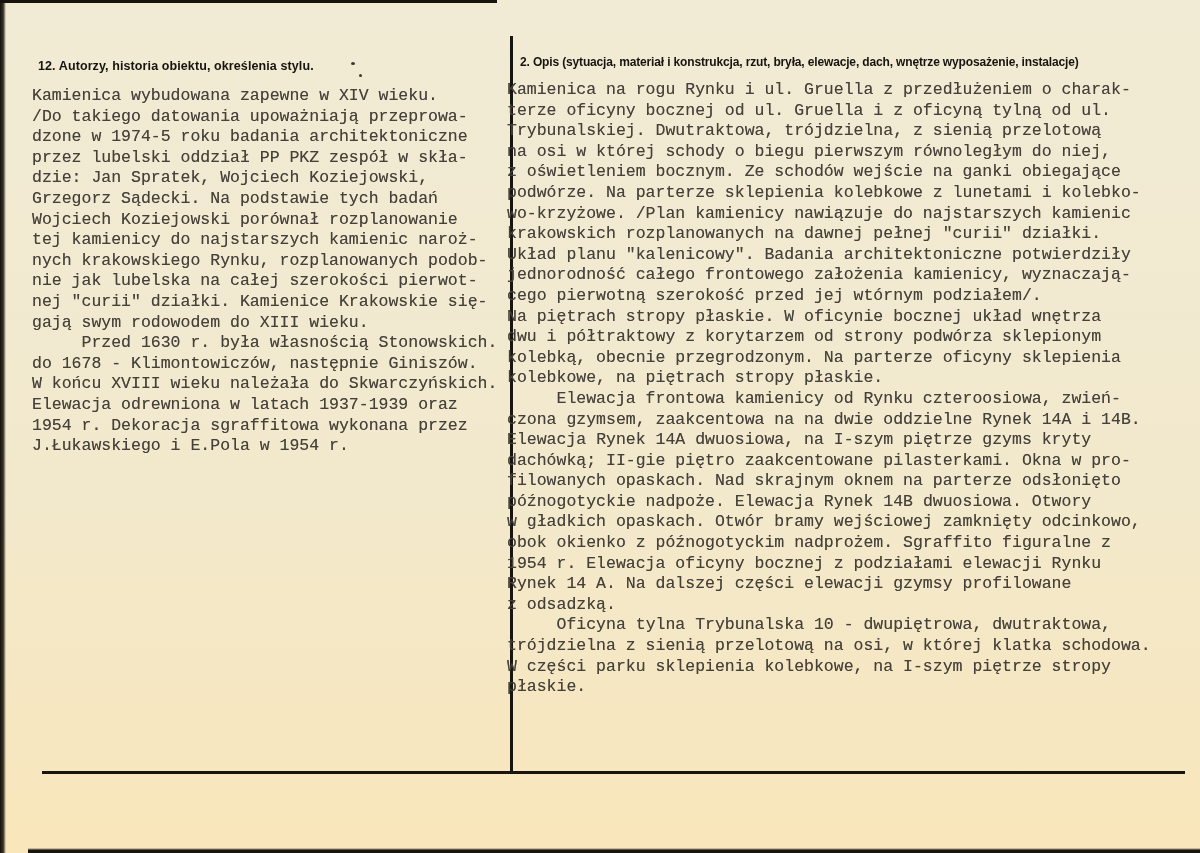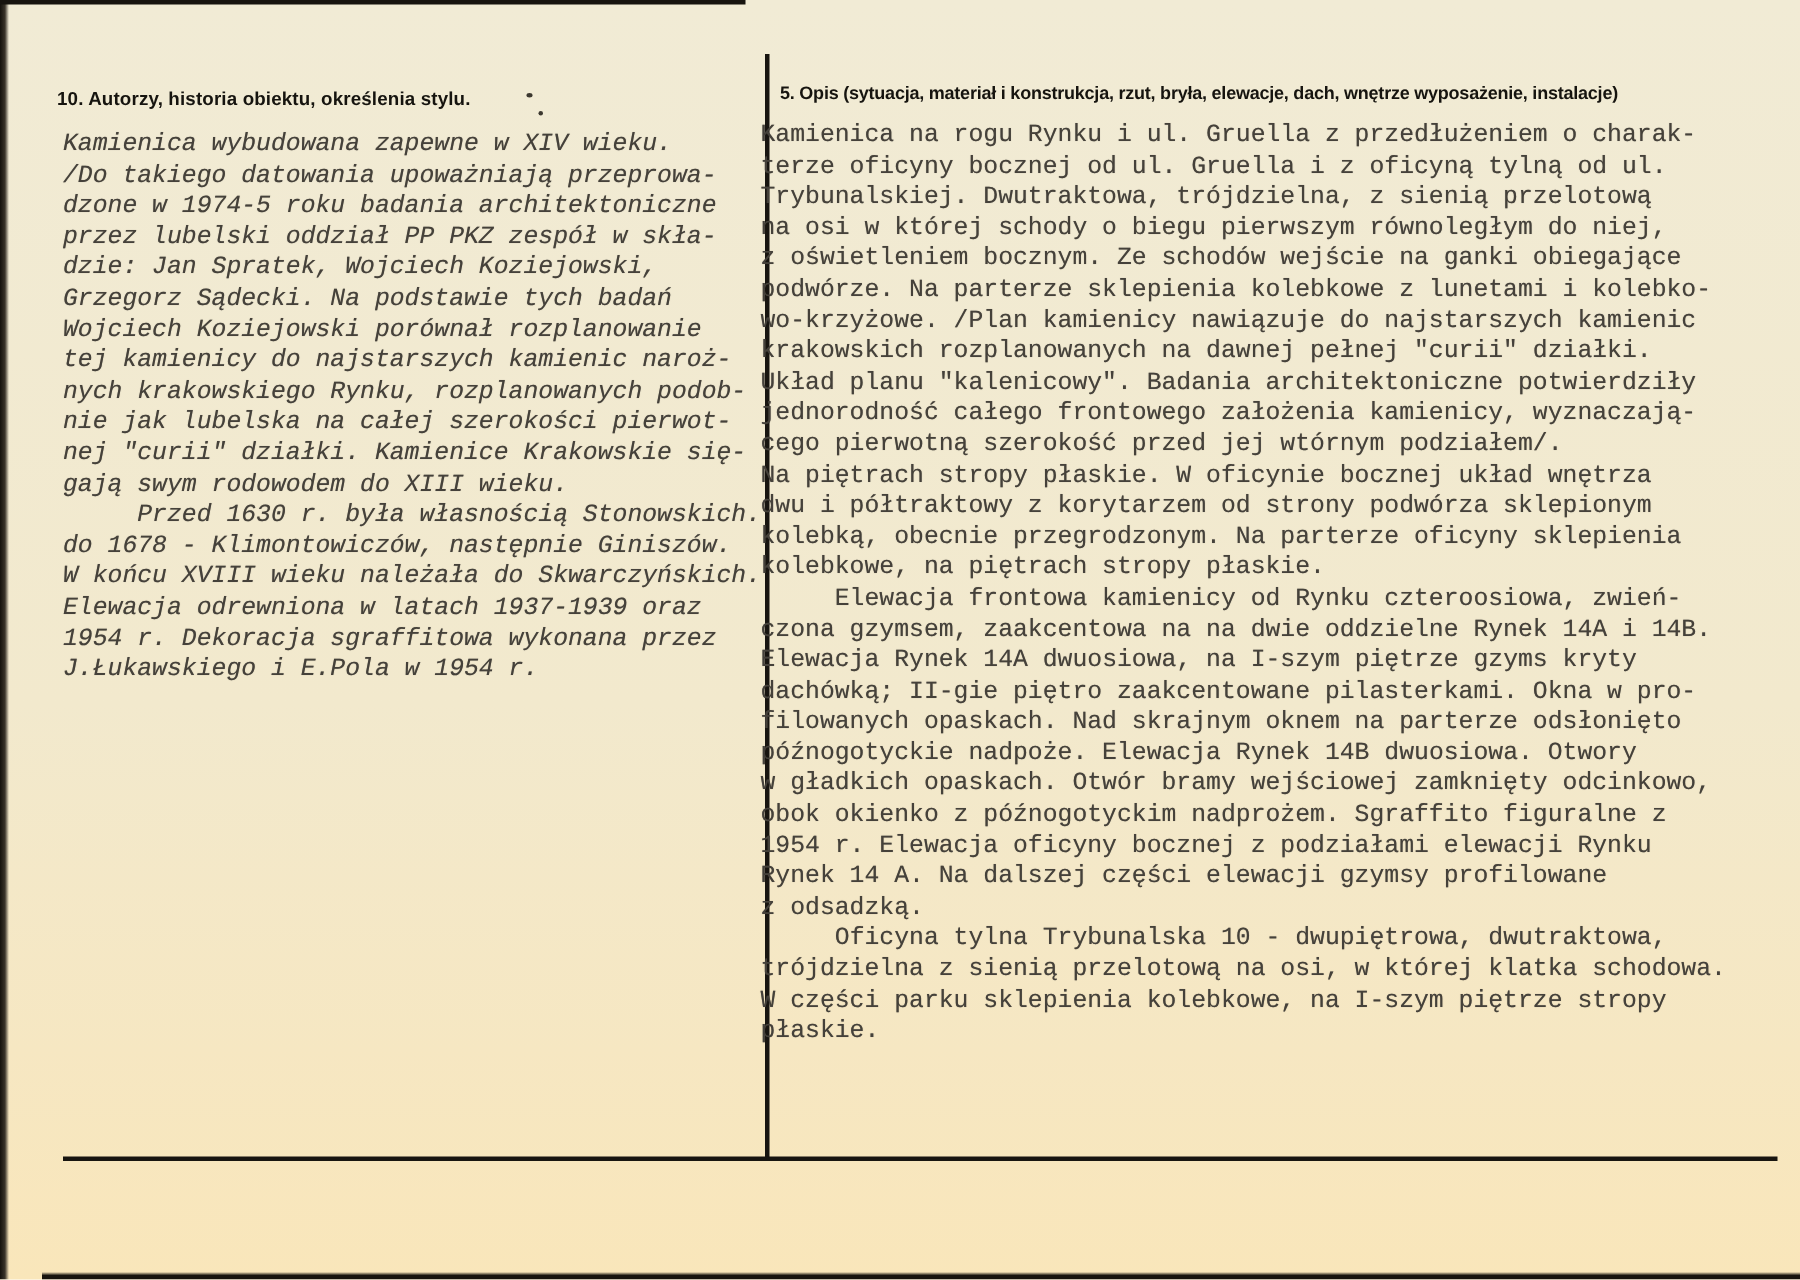--- a/index.html
+++ b/index.html
@@ -45,21 +45,21 @@
   
   .typewriter{
     position:absolute;
     font-family:"Liberation Mono","DejaVu Sans Mono",monospace;
     font-size:16.5px;
     line-height:20.6px;
     color:#45413a;
     text-shadow:0 0 0.5px rgba(69,65,58,0.55);
     white-space:pre;
   }
-  .typewriter.left-col{left:42px;top:86px;font-style:italic;}
+  .typewriter.left-col{left:32px;top:86px;}
   .typewriter.right-col{left:507px;top:80px;}
   .line{height:20.6px;}
   .u{text-underline-offset:3px;text-decoration-thickness:1.5px;}
   
   .speck{position:absolute;background:#3c382f;border-radius:50%;}
   .speck.s1{left:351px;top:62px;width:4px;height:3px;}
   .speck.s2{left:359px;top:74px;width:3px;height:3px;}
 </style>
 </head>
 <body>
@@ -69,19 +69,19 @@
   <div class="edge-left"></div>
   <div class="edge-top"></div>
   <div class="edge-bottom"></div>
 
   <div class="divider-v"></div>
   <div class="divider-h"></div>
 
   <div class="speck s1"></div>
   <div class="speck s2"></div>
 
-  <div class="col-header left">10. Autorzy, historia obiektu, określenia stylu.</div>
+  <div class="col-header left">12. Autorzy, historia obiektu, określenia stylu.</div>
   <div class="typewriter left-col"><div class="line"><span>Kamienica wybudowana zapewne w XIV wieku.</span></div><div class="line"><span>/Do takiego datowania upoważniają przeprowa-</span></div><div class="line"><span>dzone w 1974-5 roku badania architektoniczne</span></div><div class="line"><span>przez lubelski oddział PP PKZ zespół w skła-</span></div><div class="line"><span>dzie: Jan Spratek, Wojciech Koziejowski,</span></div><div class="line"><span>Grzegorz Sądecki. Na podstawie tych badań</span></div><div class="line"><span>Wojciech Koziejowski porównał rozplanowanie</span></div><div class="line"><span>tej kamienicy do najstarszych kamienic naroż-</span></div><div class="line"><span>nych krakowskiego Rynku, rozplanowanych podob-</span></div><div class="line"><span>nie jak lubelska na całej szerokości pierwot-</span></div><div class="line"><span>nej "curii" działki. Kamienice Krakowskie się-</span></div><div class="line"><span>gają swym rodowodem do XIII wieku.</span></div><div class="line"><span>     Przed 1630 r. była własnością Stonowskich.</span></div><div class="line"><span>do 1678 - Klimontowiczów, następnie Giniszów.</span></div><div class="line"><span>W końcu XVIII wieku należała do Skwarczyńskich.</span></div><div class="line"><span>Elewacja odrewniona w latach 1937-1939 oraz</span></div><div class="line"><span>1954 r. Dekoracja sgraffitowa wykonana przez</span></div><div class="line"><span>J.Łukawskiego i E.Pola w 1954 r.</span></div></div>
 
-  <div class="col-header right">5. Opis (sytuacja, materiał i konstrukcja, rzut, bryła, elewacje, dach, wnętrze wyposażenie, instalacje)</div>
+  <div class="col-header right">2. Opis (sytuacja, materiał i konstrukcja, rzut, bryła, elewacje, dach, wnętrze wyposażenie, instalacje)</div>
   <div class="typewriter right-col"><div class="line"><span>Kamienica na rogu Rynku i ul. Gruella z przedłużeniem o charak-</span></div><div class="line"><span>terze oficyny bocznej od ul. Gruella i z oficyną tylną od ul.</span></div><div class="line"><span>Trybunalskiej. Dwutraktowa, trójdzielna, z sienią przelotową</span></div><div class="line"><span>na osi w której schody o biegu pierwszym równoległym do niej,</span></div><div class="line"><span>z oświetleniem bocznym. Ze schodów wejście na ganki obiegające</span></div><div class="line"><span>podwórze. Na parterze sklepienia kolebkowe z lunetami i kolebko-</span></div><div class="line"><span>wo-krzyżowe. /Plan kamienicy nawiązuje do najstarszych kamienic</span></div><div class="line"><span>krakowskich rozplanowanych na dawnej pełnej "curii" działki.</span></div><div class="line"><span>Układ planu "kalenicowy". Badania architektoniczne potwierdziły</span></div><div class="line"><span>jednorodność całego frontowego założenia kamienicy, wyznaczają-</span></div><div class="line"><span>cego pierwotną szerokość przed jej wtórnym podziałem/.</span></div><div class="line"><span>Na piętrach stropy płaskie. W oficynie bocznej układ wnętrza</span></div><div class="line"><span>dwu i półtraktowy z korytarzem od strony podwórza sklepionym</span></div><div class="line"><span>kolebką, obecnie przegrodzonym. Na parterze oficyny sklepienia</span></div><div class="line"><span>kolebkowe, na piętrach stropy płaskie.</span></div><div class="line"><span>     Elewacja frontowa kamienicy od Rynku czteroosiowa, zwień-</span></div><div class="line"><span>czona gzymsem, zaakcentowa na na dwie oddzielne Rynek 14A i 14B.</span></div><div class="line"><span>Elewacja </span><span class="u">Rynek 14A</span><span> dwuosiowa, na I-szym piętrze gzyms kryty</span></div><div class="line"><span>dachówką; II-gie piętro zaakcentowane pilasterkami. Okna w pro-</span></div><div class="line"><span>filowanych opaskach. Nad skrajnym oknem na parterze odsłonięto</span></div><div class="line"><span>późnogotyckie nadpoże. Elewacja </span><span class="u">Rynek 14B</span><span> dwuosiowa. Otwory</span></div><div class="line"><span>w gładkich opaskach. Otwór bramy wejściowej zamknięty odcinkowo,</span></div><div class="line"><span>obok okienko z późnogotyckim nadprożem. Sgraffito figuralne z</span></div><div class="line"><span>1954 r. Elewacja oficyny bocznej z podziałami elewacji Rynku</span></div><div class="line"><span>Rynek 14 A. Na dalszej części elewacji gzymsy profilowane</span></div><div class="line"><span>z odsadzką.</span></div><div class="line"><span>     </span><span class="u">Oficyna tylna Trybunalska 10</span><span> - dwupiętrowa, dwutraktowa,</span></div><div class="line"><span>trójdzielna z sienią przelotową na osi, w której klatka schodowa.</span></div><div class="line"><span>W części parku sklepienia kolebkowe, na I-szym piętrze stropy</span></div><div class="line"><span>płaskie.</span></div></div>
 
 </div>
 
 </body></html>

